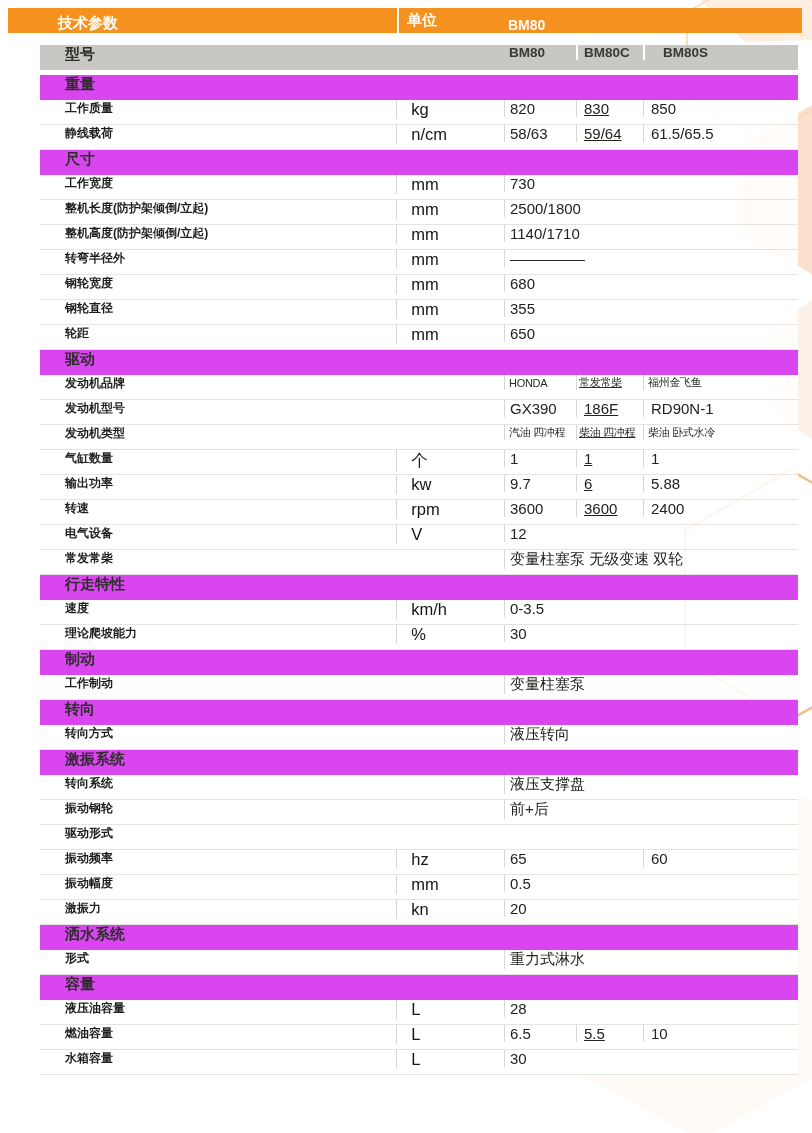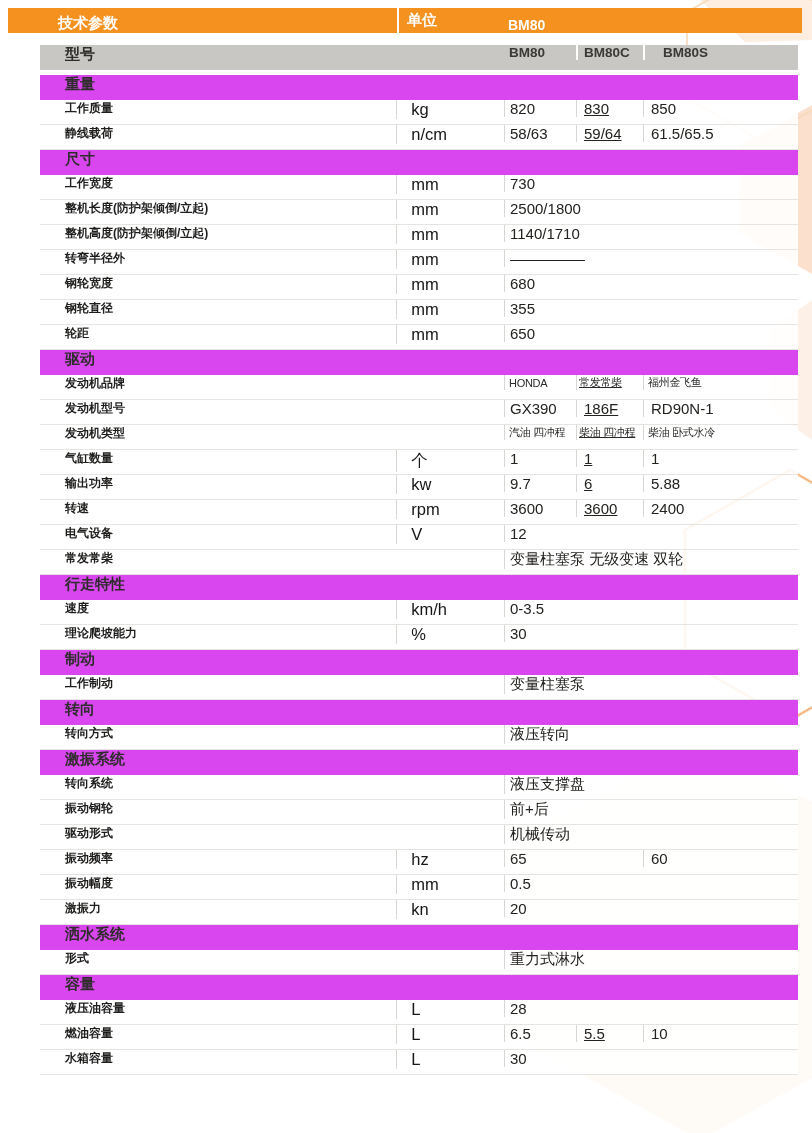--- a/index.html
+++ b/index.html
@@ -309,23 +309,20 @@
       <div class="trow data">
         <div class="c-name">振动钢轮</div>
         <div class="c-unit"></div>
         <div class="c-vals">
           <div class="c-val c-all">前+后</div>
         </div>
       </div>
       <div class="trow data">
         <div class="c-name">驱动形式</div>
         <div class="c-unit"></div>
-        <div class="c-vals">
-          <div class="c-val c-all">机械传动</div>
-        </div>
       </div>
       <div class="trow data">
         <div class="c-name">振动频率</div>
         <div class="c-unit">hz</div>
         <div class="c-vals">
           <div class="c-val c-v12">65</div>
           <div class="c-val c-v3">60</div>
         </div>
       </div>
       <div class="trow data">

